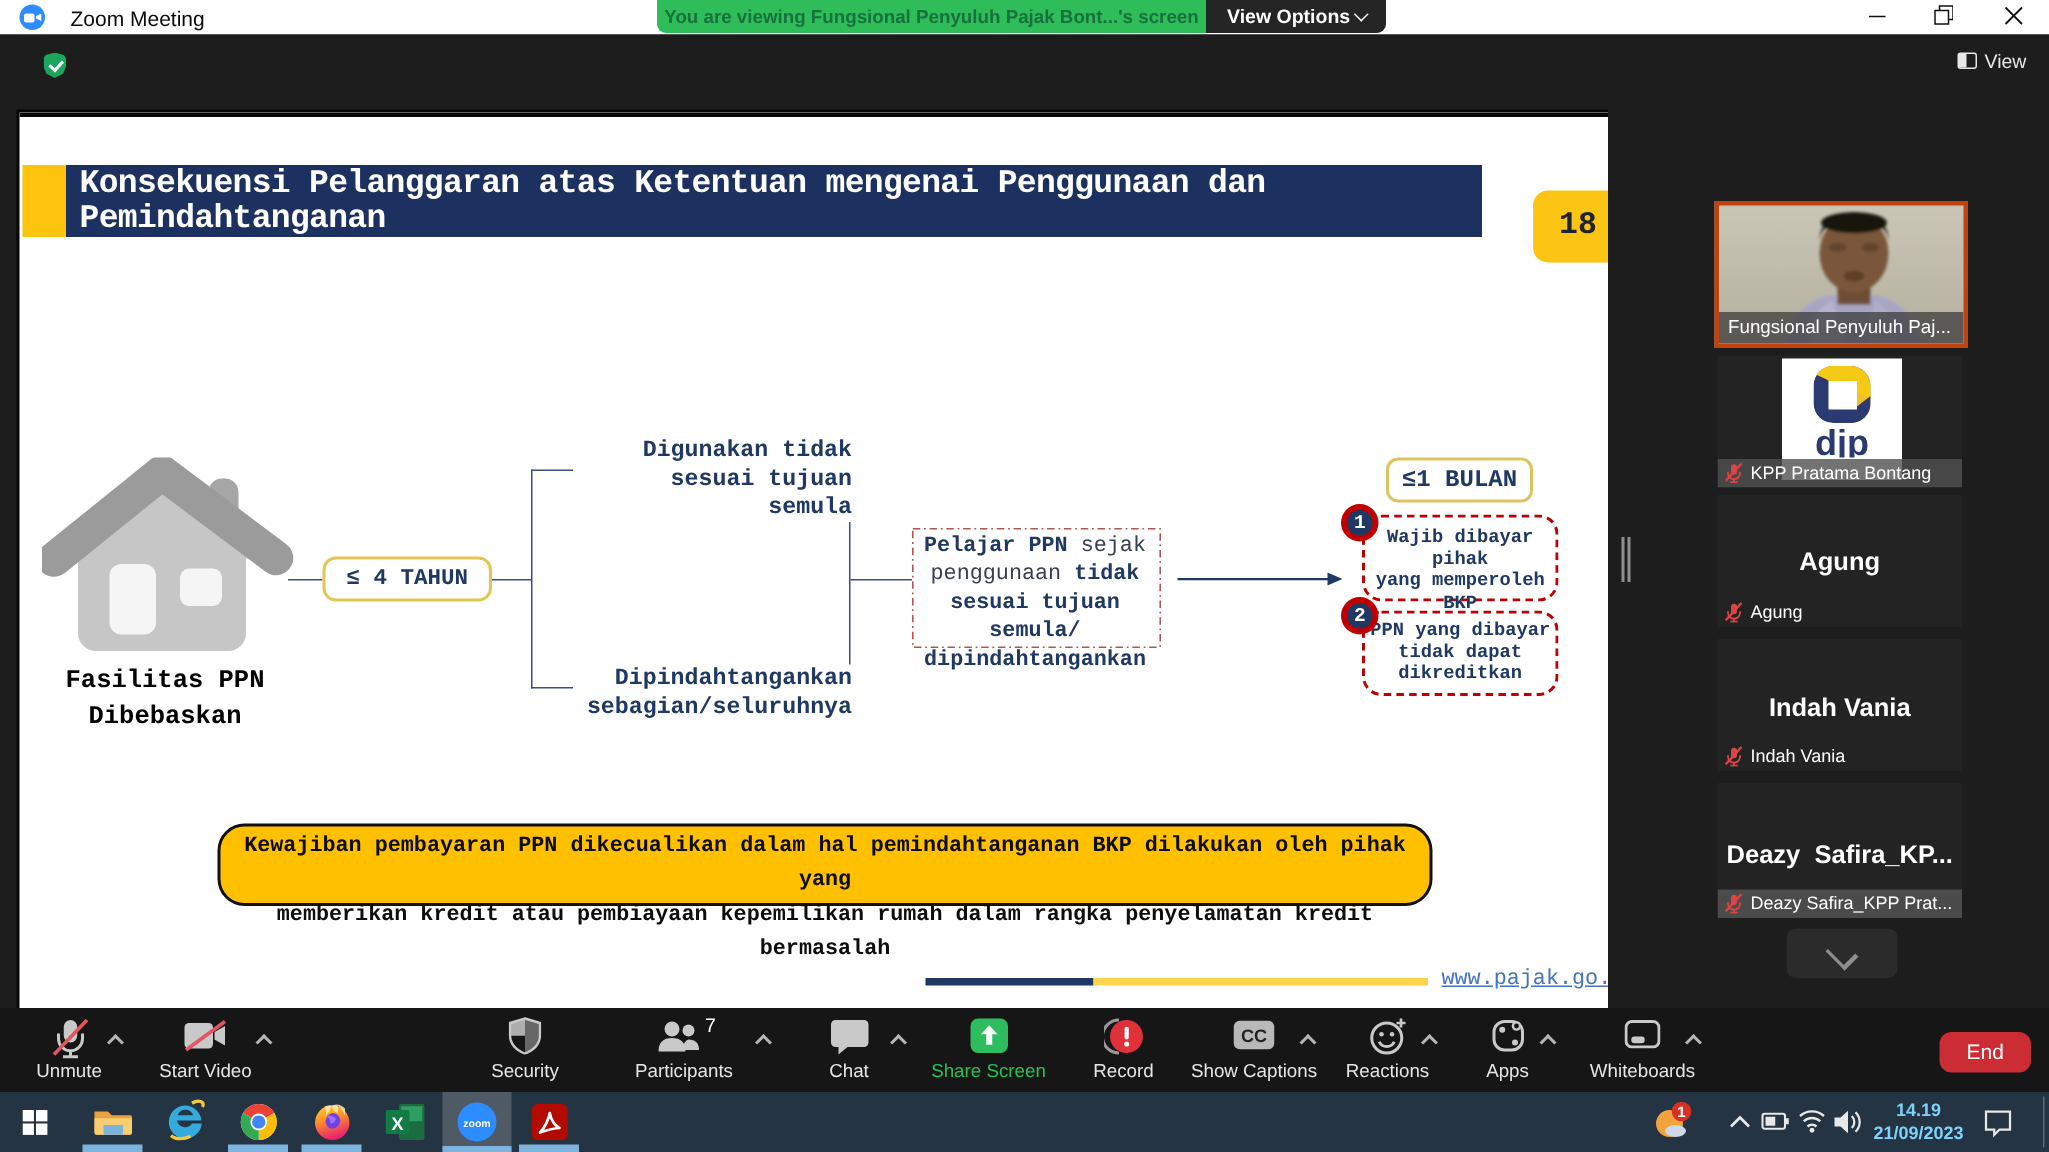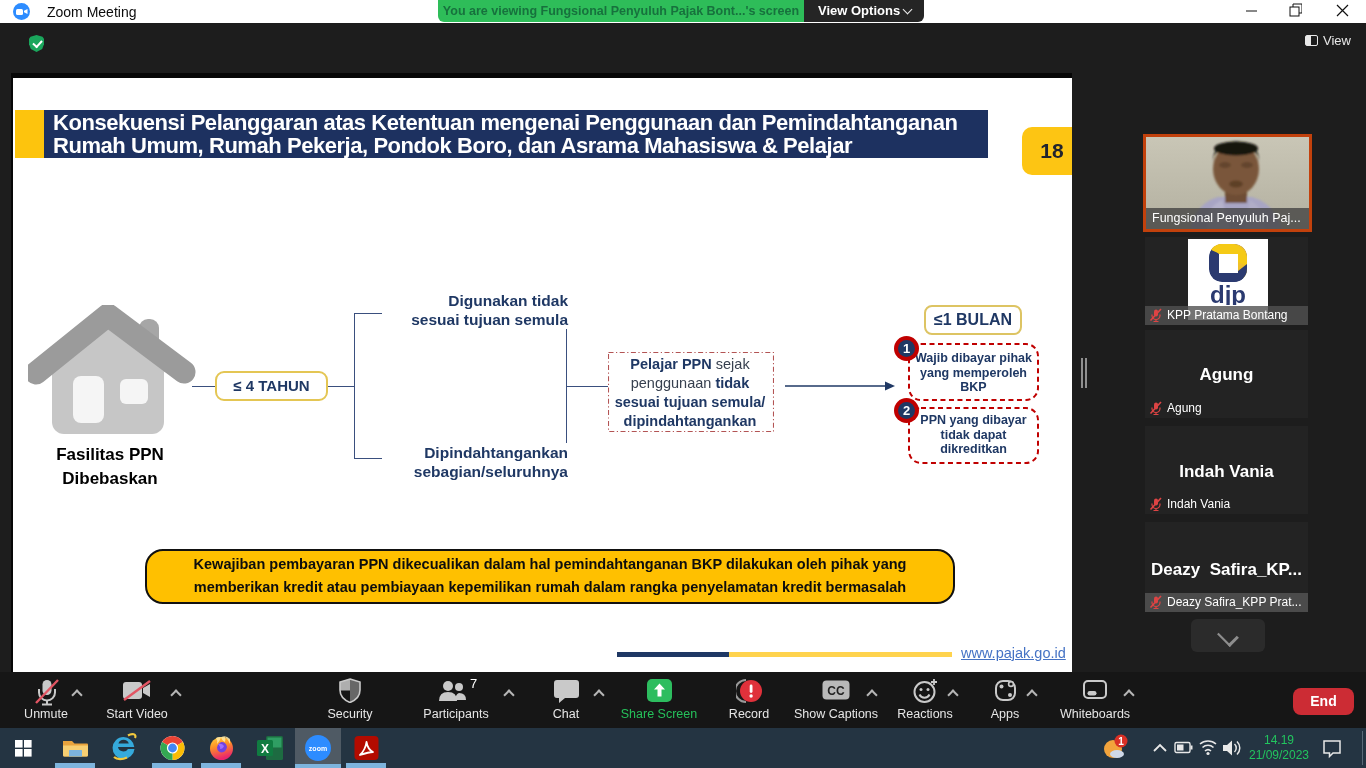--- a/index.html
+++ b/index.html
@@ -22,21 +22,21 @@
   #stage { position:absolute; left:0; top:23px; width:1366px; height:649px; background:#1d1d1d; }
   #shield { position:absolute; left:29px; top:12px; width:15px; height:17px; background:#1aa65c; clip-path:polygon(50% 0,90% 10%,100% 22%,100% 55%,88% 82%,50% 100%,12% 82%,0 55%,0 22%,10% 10%); }
   #shield::after { content:""; position:absolute; left:3.5px; top:4.5px; width:7px; height:4px; border-left:2px solid #fff; border-bottom:2px solid #fff; transform:rotate(-48deg); }
   #viewbtn { position:absolute; left:1305px; top:10px; color:#e8e8e8; font-size:13px; }
   #viewbtn .ic { display:inline-block; width:13px; height:11px; border:1.5px solid #e8e8e8; border-radius:2px; vertical-align:-1px; margin-right:5px; position:relative; }
   #viewbtn .ic::after{ content:""; position:absolute; left:0; top:0; width:5px; height:100%; background:#e8e8e8; }
   #handle1, #handle2 { position:absolute; top:335px; width:2px; height:30px; background:#8f8f8f; }
   #handle1 { left:1081px; } #handle2 { left:1085px; }
 
   
-  #slide { position:absolute; left:13px; top:52px; width:1059px; height:597px; background:#fff; overflow:hidden; font-family:Liberation Sans, sans-serif; }
+  #slide { position:absolute; left:13px; top:52px; width:1059px; height:597px; background:#fff; overflow:hidden; font-family:Liberation Mono, monospace; }
   #t-yellow { position:absolute; left:1.5px; top:35px; width:29px; height:47.5px; background:#fdc40d; }
   #t-bar { position:absolute; left:31px; top:35px; width:944px; height:47.5px; background:#1d3160; }
   #t-text { position:absolute; left:40px; top:35.5px; width:940px; color:#fff; font-weight:bold; font-size:22px; line-height:23.5px; letter-spacing:-0.45px; }
   #n18 { position:absolute; left:1009px; top:52px; width:60px; height:48px; background:#fdc513; border-radius:10px 0 0 10px; color:#21242e; font-weight:bold; font-size:21px; text-align:center; line-height:48px; }
 
   
   .line { position:absolute; background:#3a4f7e; }
   #lbl-fas { position:absolute; left:12px; top:368px; width:170px; text-align:center; font-weight:bold; font-size:17px; color:#000000; line-height:24px; }
   #box-tahun { position:absolute; left:202px; top:296px; width:113px; height:30px; border:2px solid #e4c654; border-radius:9px; background:#fff; text-align:center; font-weight:bold; font-size:15px; color:#1f3864; line-height:26px; }
   .flowtxt { position:absolute; text-align:right; font-weight:bold; font-size:15.5px; color:#1f3864; line-height:19px; }
@@ -69,27 +69,27 @@
   #tile5 .tlabel { right:0; background:rgba(90,90,90,0.75); }
   #morebtn { position:absolute; left:1191px; top:596px; width:74px; height:33px; background:#2b2b2b; border-radius:6px; }
   #morebtn::after { content:""; position:absolute; left:28px; top:8px; width:15px; height:15px; border-right:3.2px solid #8e8e8e; border-bottom:3.2px solid #8e8e8e; transform:rotate(45deg) scale(1,0.72); transform-origin:center; }
 
   
   #toolbar { position:absolute; left:0; top:672px; width:1366px; height:56px; background:#161616; }
   .tbtn { position:absolute; top:0; text-align:center; color:#e6e6e6; font-size:12.5px; }
   .tbtn .lbl { position:absolute; left:50%; transform:translateX(-50%); top:35px; white-space:nowrap; }
   .caret { position:absolute; top:17px; width:9px; height:9px; color:#b6b6b6; }
   .caret::after { content:""; position:absolute; left:0; top:2px; width:6px; height:6px; border-left:2px solid #b6b6b6; border-top:2px solid #b6b6b6; transform:rotate(45deg); }
-  #endbtn { position:absolute; left:1293px; top:688px; width:61px; height:27px; background:#cc2c34; border-radius:8px; color:#fff; font-weight:bold; font-size:14px; text-align:center; line-height:27px; }
+  #endbtn { position:absolute; left:1293px; top:688px; width:61px; height:27px; background:#cc2c34; border-radius:8px; color:#fff; font-weight:normal; font-size:14px; text-align:center; line-height:27px; }
 
   
   #taskbar { position:absolute; left:0; top:728px; width:1366px; height:40px; background:#243442; }
   .tk { position:absolute; top:0; height:40px; }
   .underline { position:absolute; top:35px; height:5px; background:#7db4dd; }
-  #clock { position:absolute; left:1248px; top:733px; width:62px; color:#22c55e; font-size:12px; text-align:center; line-height:15px; }
+  #clock { position:absolute; left:1248px; top:733px; width:62px; color:#7dd3fc; font-size:12px; text-align:center; line-height:15px;font-weight:bold; }
 </style>
 </head>
 <body>
 <div id="app">
 
   <div id="titlebar">
     <div id="zicon"></div>
     <div id="zm-title">Zoom Meeting</div>
     <div id="greenbar">You are viewing Fungsional Penyuluh Pajak Bont...'s screen</div>
     <div id="viewopt">View Options<span class="chev"></span></div>

